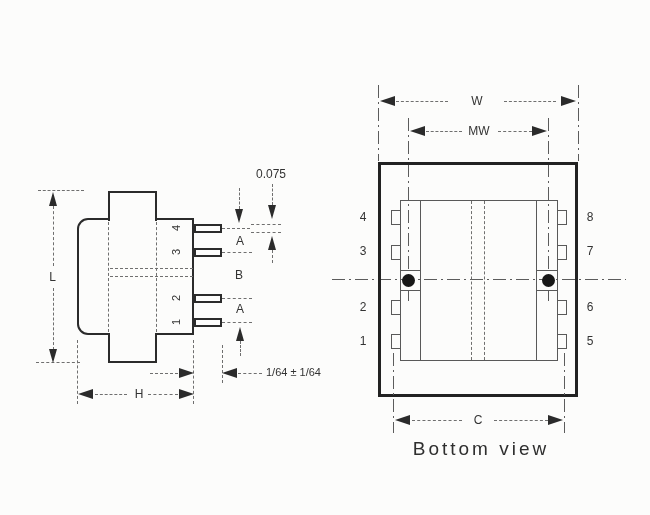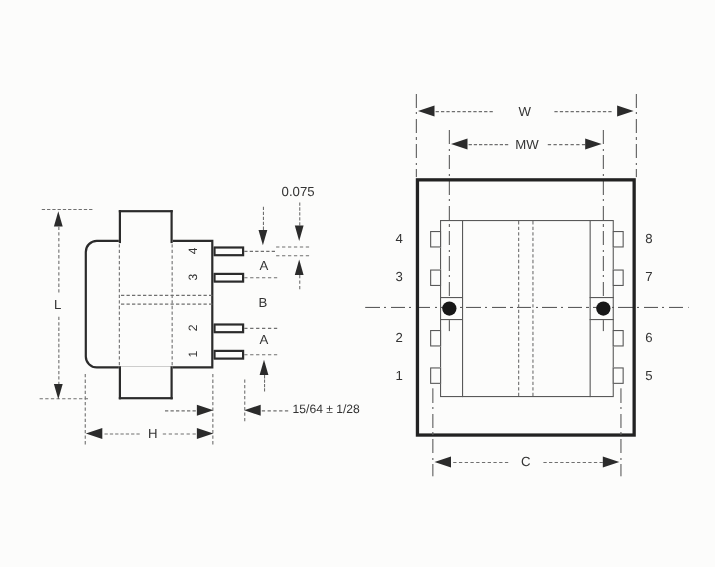--- a/index.html
+++ b/index.html
@@ -54,21 +54,21 @@
     <div class="dash-h" style="left:95px;top:394px;width:32px;"></div>
     <div class="lbl" style="left:132px;top:387px;width:14px;">H</div>
     <div class="dash-h" style="left:148px;top:394px;width:30px;"></div>
     <div class="ah ah-r" style="left:179px;top:389px;"></div>
 
     <div class="dash-v" style="left:222px;top:345px;height:38px;"></div>
     <div class="dash-h" style="left:150px;top:373px;width:28px;"></div>
     <div class="ah ah-r" style="left:179px;top:368px;"></div>
     <div class="ah ah-l" style="left:222px;top:368px;"></div>
     <div class="dash-h" style="left:238px;top:373px;width:24px;"></div>
-    <div class="lbl-sm" style="left:266px;top:366px;">15/64 ± 1/28</div>
+    <div class="lbl-sm" style="left:266px;top:366px;">1/64 ± 1/64</div>
 
     <div class="lbl" style="left:244px;top:167px;width:54px;">0.075</div>
     <div class="dash-v" style="left:239px;top:188px;height:21px;"></div>
     <div class="ah ah-d" style="left:234.5px;top:209px;"></div>
     <div class="dash-v" style="left:272px;top:184px;height:21px;"></div>
     <div class="ah ah-d" style="left:267.5px;top:205px;"></div>
     <div class="dash-h" style="left:251px;top:224px;width:30px;"></div>
     <div class="dash-h" style="left:251px;top:232px;width:30px;"></div>
     <div class="ah ah-u" style="left:267.5px;top:236px;"></div>
     <div class="dash-v" style="left:272px;top:250px;height:13px;"></div>
@@ -159,15 +159,16 @@
     <div class="lbl" style="left:583px;top:334px;width:14px;">5</div>
 
     <div class="cl-v" style="left:393px;top:353px;height:80px;"></div>
     <div class="cl-v" style="left:564px;top:353px;height:80px;"></div>
     <div class="ah ah-l" style="left:395px;top:415px;"></div>
     <div class="dash-h" style="left:412px;top:420px;width:50px;"></div>
     <div class="lbl" style="left:470px;top:413px;width:16px;">C</div>
     <div class="dash-h" style="left:494px;top:420px;width:54px;"></div>
     <div class="ah ah-r" style="left:548px;top:415px;"></div>
 
+    <div class="caption" style="left:381px;top:437px;width:200px;">Bottom view</div>
   </div>
 
 </div>
 
 </body></html>

